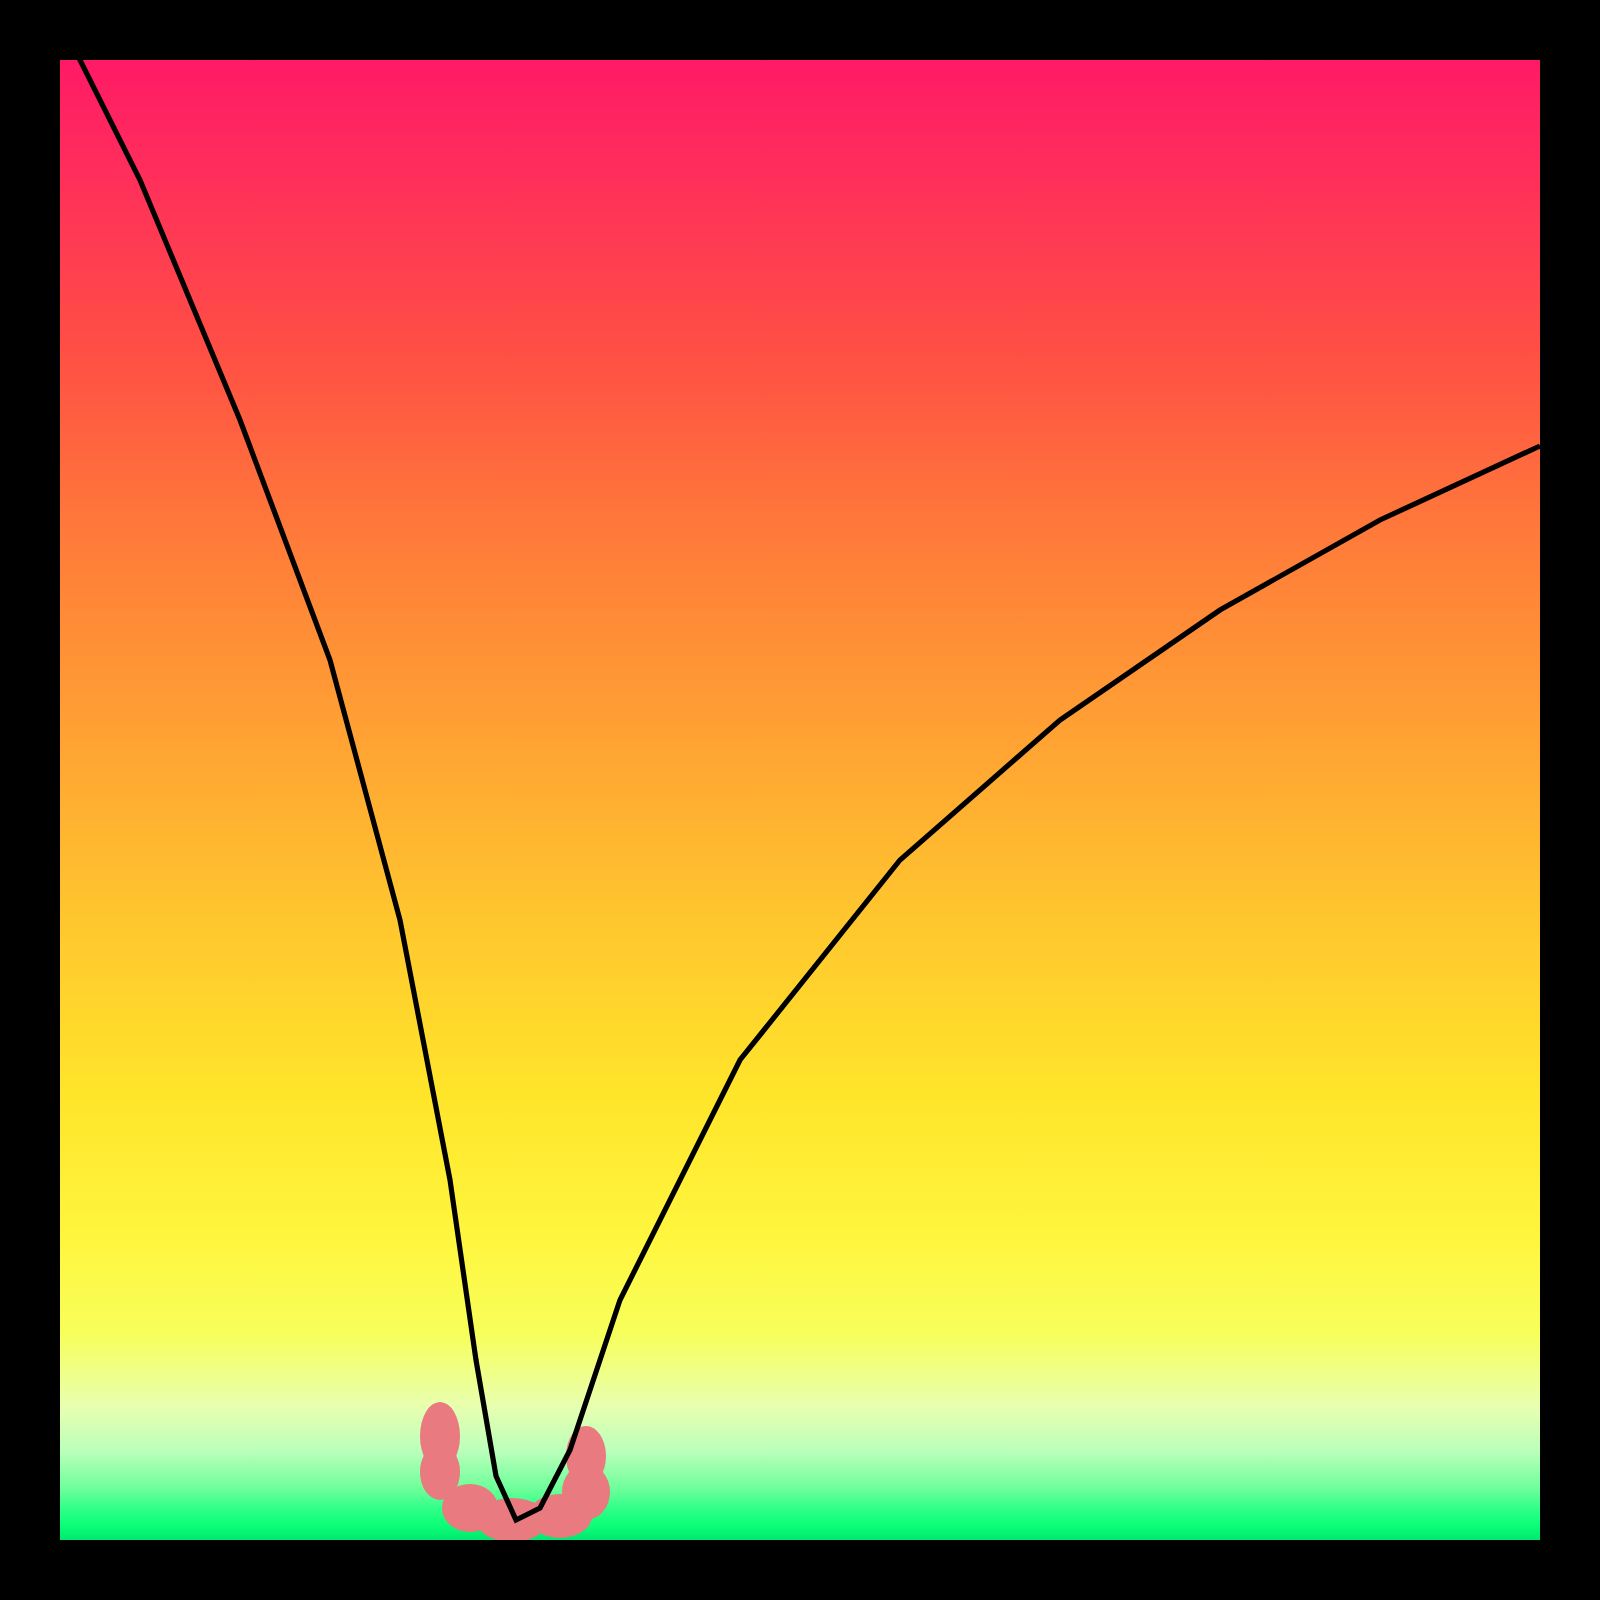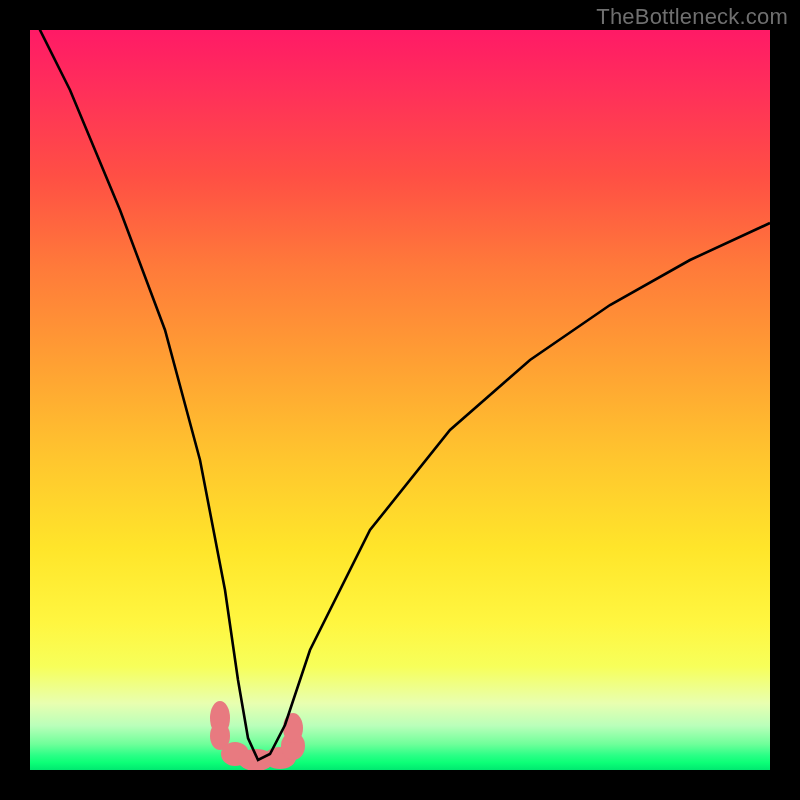--- a/index.html
+++ b/index.html
@@ -63,21 +63,20 @@
     font-size: 22px;
     letter-spacing: 0.2px;
     font-weight: 400;
   }
 </style>
 </head>
 <body>
 
 <div class="frame">
 
-  <div class="watermark">TheBottleneck.com</div>
 
   <div class="plot-area">
     <div class="gradient-bg"></div>
 
     <svg class="curve-svg" viewBox="0 0 740 740" preserveAspectRatio="none">
 
       <g fill="#e87a80">
         <ellipse cx="190" cy="688" rx="10" ry="17"></ellipse>
         <ellipse cx="190" cy="706" rx="10" ry="14"></ellipse>
         <ellipse cx="205" cy="724" rx="14" ry="12"></ellipse>

